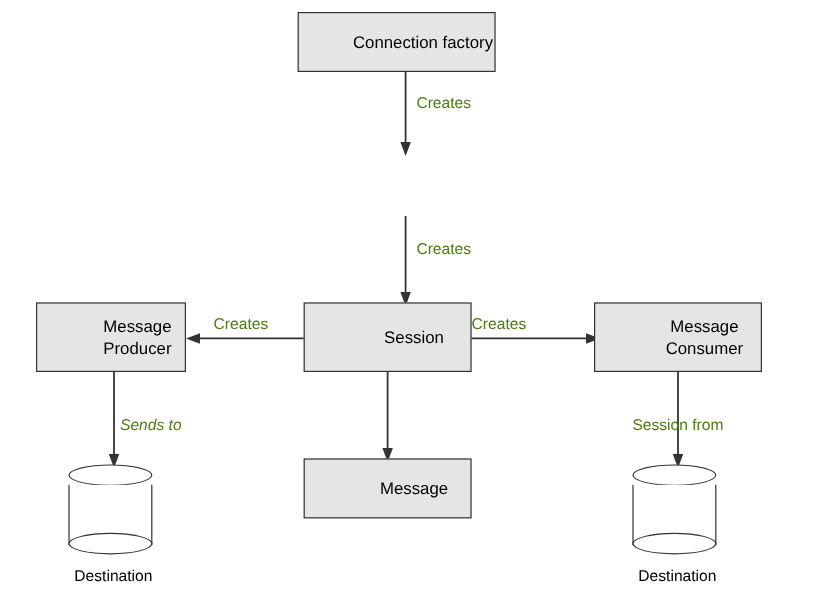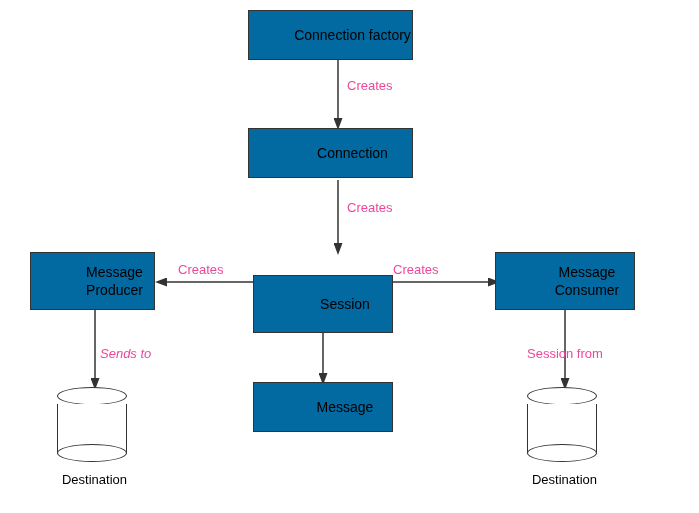--- a/index.html
+++ b/index.html
@@ -13,33 +13,33 @@
       position: relative;
     }
     .diagram {
       position: relative;
       width: 699px;
       height: 513px;
     }
     .box {
       position: absolute;
       border: 1.5px solid #333;
-      background: #0369a1;
+      background: #e5e5e5;
       display: flex;
       align-items: center;
       justify-content: center;
       text-align: center;
       font-size: 14px;
       line-height: 1.3;
       padding-left: 44px;
     }
     .label {
       position: absolute;
       font-size: 13px;
-      color: #ec4899;
+      color: #4d7c0f;
       text-align: center;
     }
     
     .arrows-svg {
       position: absolute;
       top: 0;
       left: 0;
       width: 699px;
       height: 513px;
       pointer-events: none;
@@ -108,29 +108,26 @@
   </svg>
 
   <div class="box" style="left:248px; top:10px; width:165px; height:50px;">
     <span>Connection factory</span>
   </div>
 
   <div class="label" style="left:347px; top:78px;">
     <span>Creates</span>
   </div>
 
-  <div class="box" style="left:248px; top:128px; width:165px; height:50px;">
-    <span>Connection</span>
-  </div>
 
   <div class="label" style="left:347px; top:200px;">
     <span>Creates</span>
   </div>
 
-  <div class="box" style="left:253px; top:252px; width:140px; height:58px;margin-top:23px;">
+  <div class="box" style="left:253px; top:252px; width:140px; height:58px;">
     <span>Session</span>
   </div>
 
   <div class="label" style="left:178px; top:262px;">
     <span>Creates</span>
   </div>
 
   <div class="label" style="left:393px; top:262px;">
     <span>Creates</span>
   </div>

